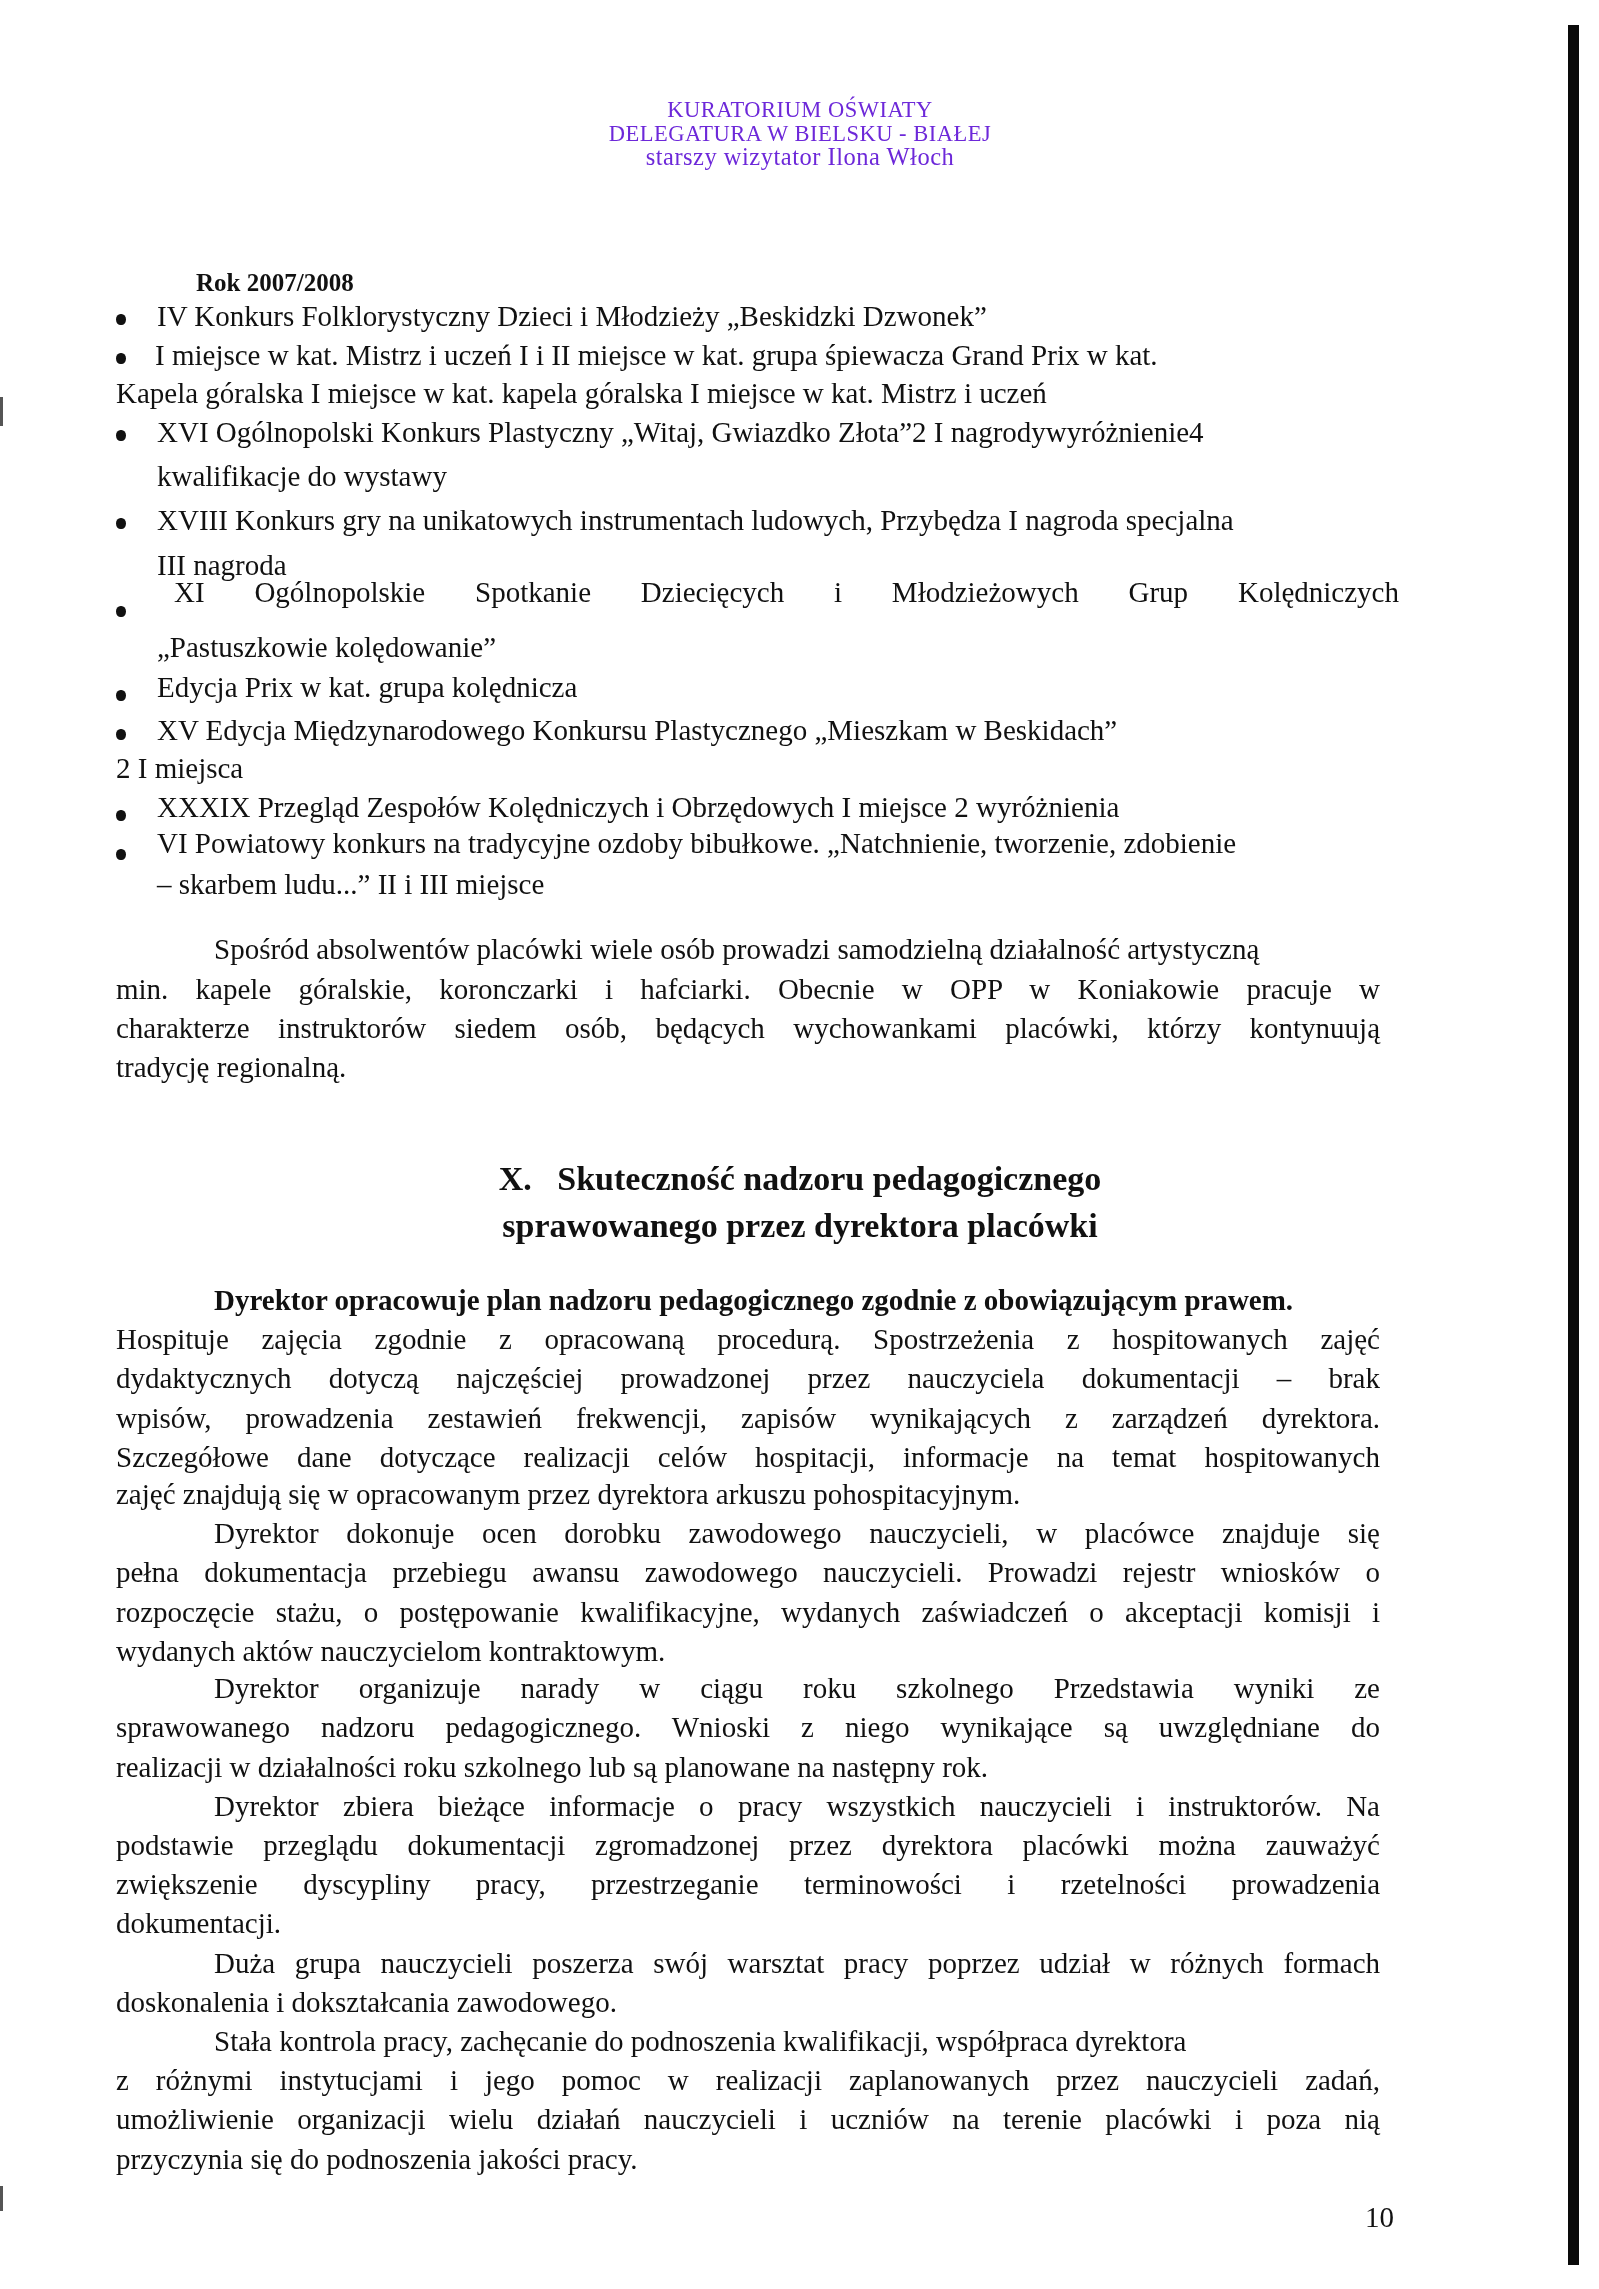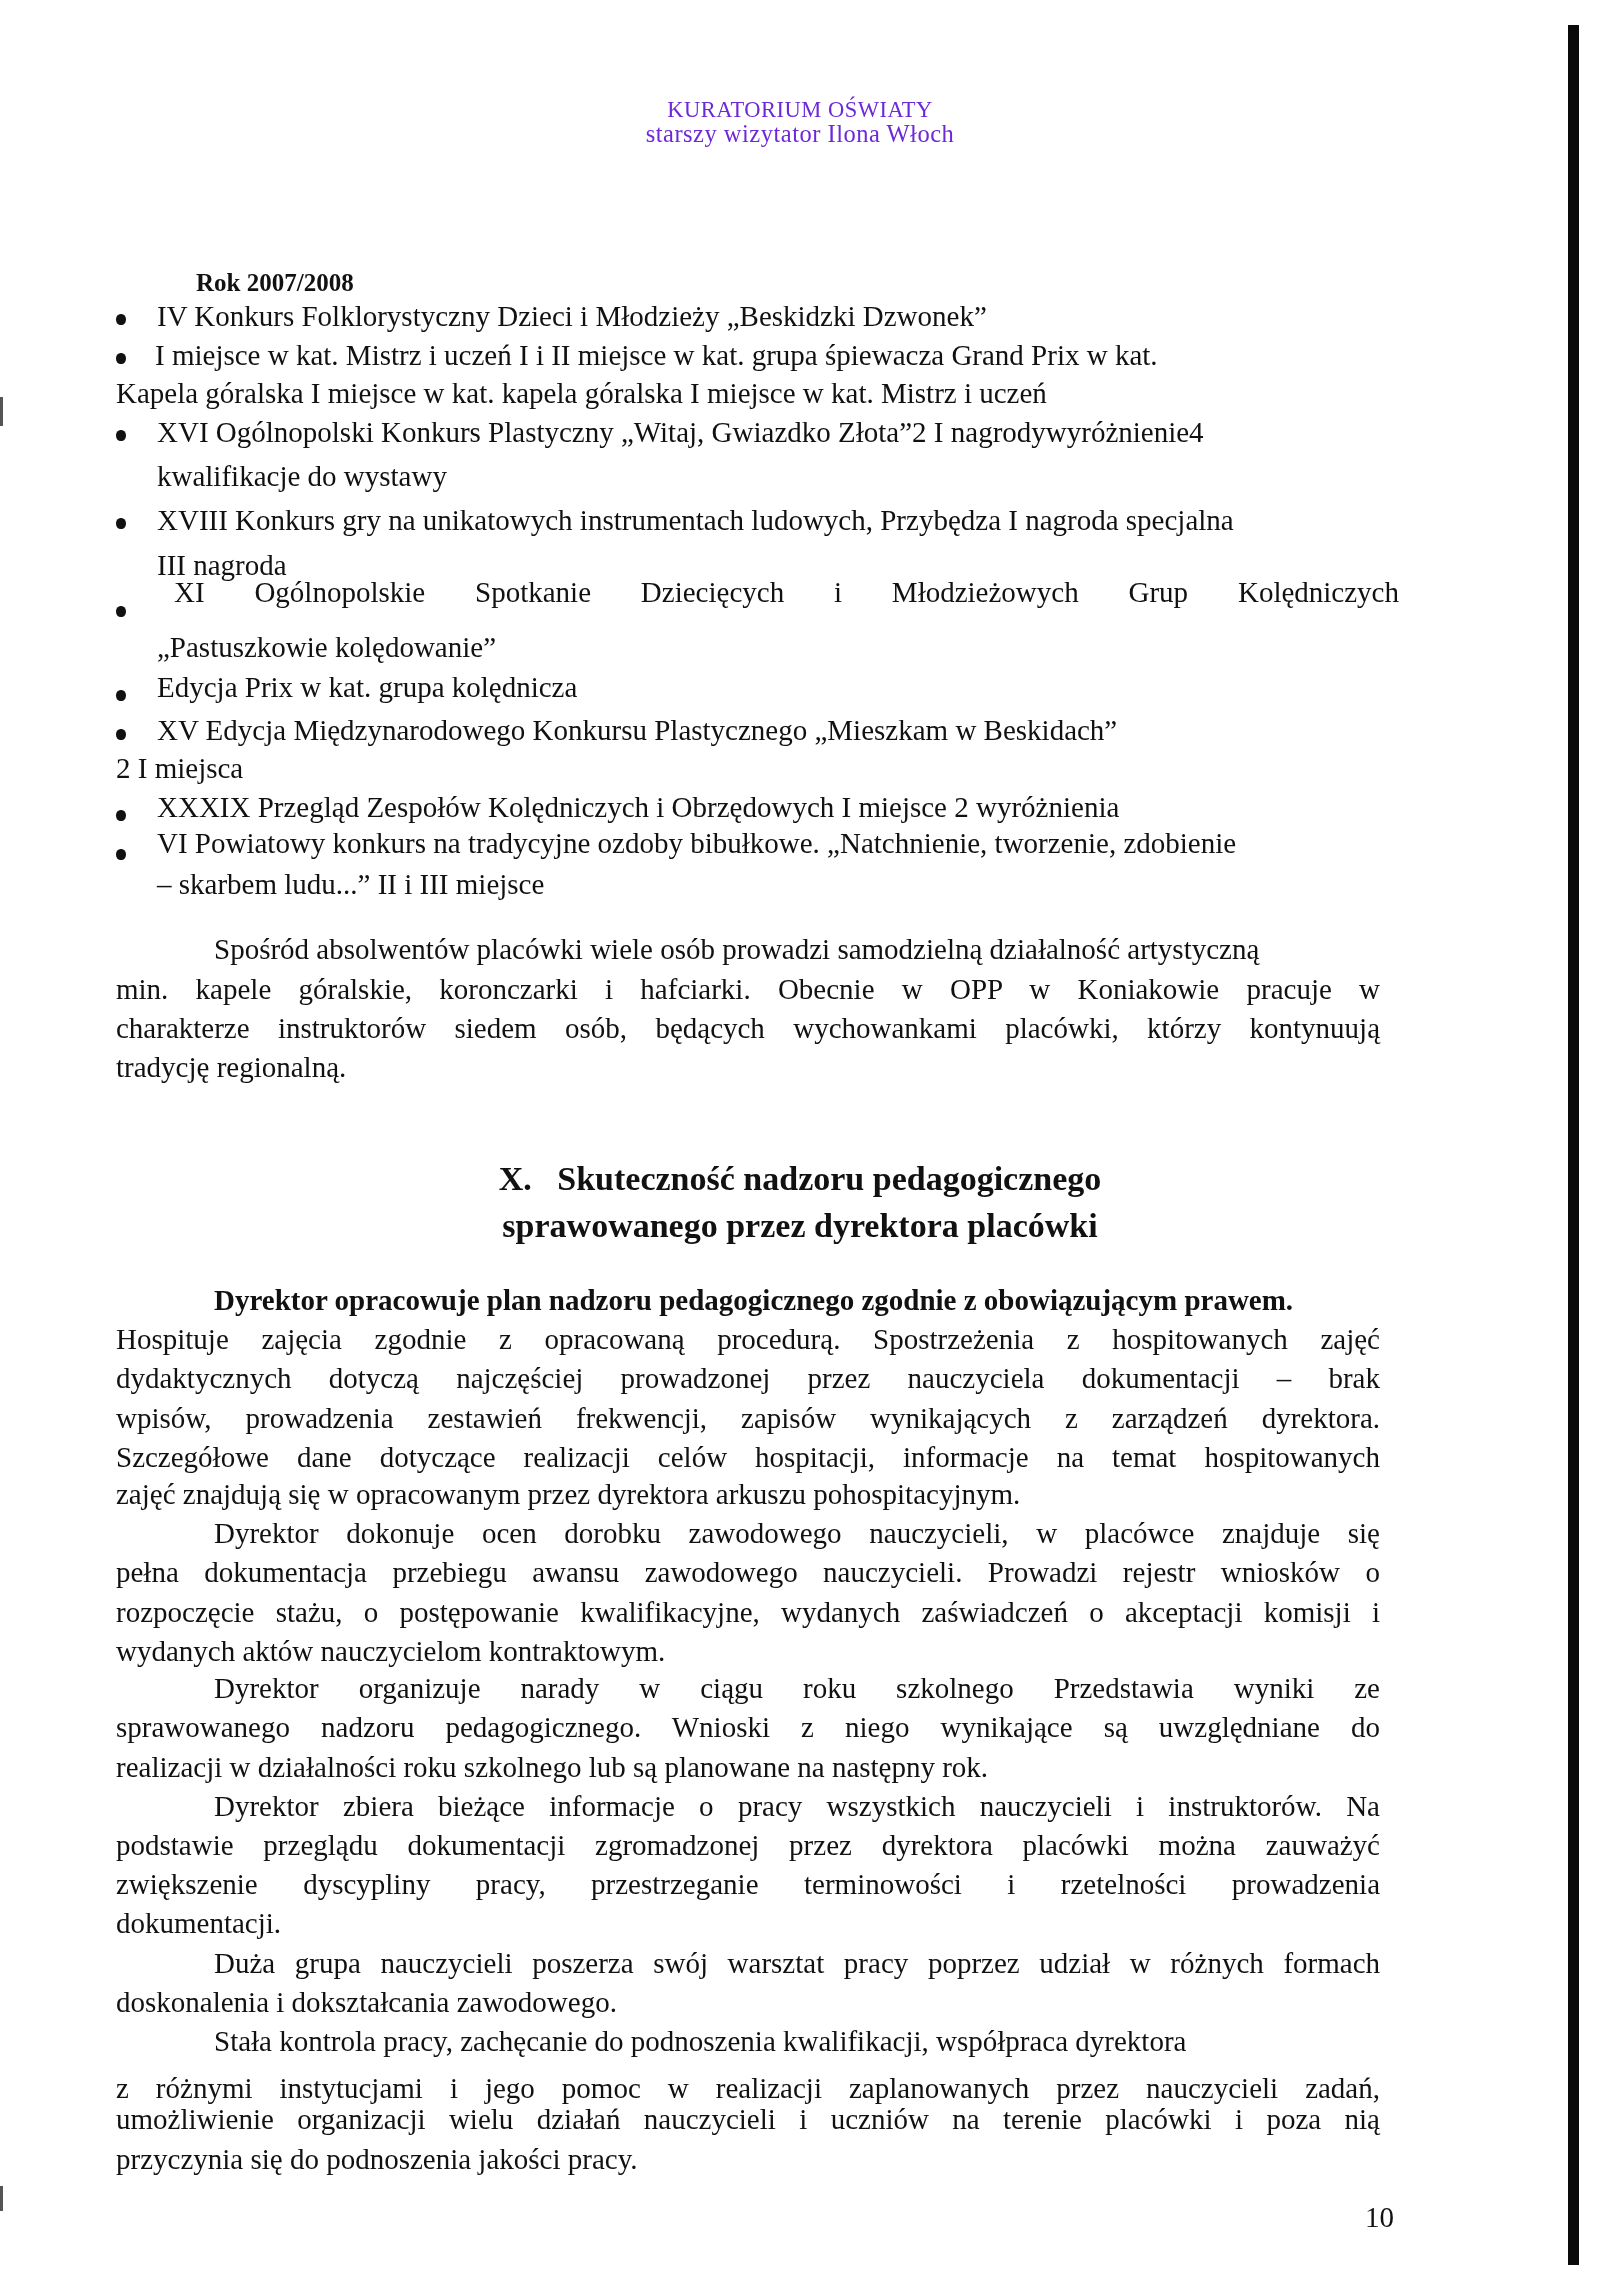--- a/index.html
+++ b/index.html
@@ -32,20 +32,21 @@
 </style>
 </head>
 <body>
 
 <div class="edge-bar"></div>
 <div class="edge-mark" style="top:397px;height:29px;"></div>
 <div class="edge-mark" style="top:2186px;height:24.5px;"></div>
 
 <div class="stamp">
   <div>KURATORIUM OŚWIATY</div>
+  <div>DELEGATURA W BIELSKU - BIAŁEJ</div>
   <div class="small">starszy wizytator Ilona Włoch</div>
 </div>
 
 <div class="content">
   <div class="year">Rok 2007/2008</div>
 
   <div class="bullet" style="top:41px;"></div>
   <div class="line" style="top:43px;left:41px;">IV Konkurs Folklorystyczny Dzieci i Młodzieży „Beskidzki Dzwonek”</div>
 
   <div class="bullet" style="top:80px;"></div>
@@ -106,19 +107,19 @@
   <div class="line j" style="top:388px;left:98px;width:1166px;">Dyrektor organizuje narady w ciągu roku szkolnego Przedstawia wyniki ze</div>
   <div class="line j" style="top:427px;left:0;width:1264px;">sprawowanego nadzoru pedagogicznego. Wnioski z niego wynikające są uwzględniane do</div>
   <div class="line" style="top:467px;left:0;">realizacji w działalności roku szkolnego lub są planowane na następny rok.</div>
   <div class="line j" style="top:506px;left:98px;width:1166px;">Dyrektor zbiera bieżące informacje o pracy wszystkich nauczycieli i instruktorów. Na</div>
   <div class="line j" style="top:545px;left:0;width:1264px;">podstawie przeglądu dokumentacji zgromadzonej przez dyrektora placówki można zauważyć</div>
   <div class="line j" style="top:584px;left:0;width:1264px;">zwiększenie dyscypliny pracy, przestrzeganie terminowości i rzetelności prowadzenia</div>
   <div class="line" style="top:623px;left:0;">dokumentacji.</div>
   <div class="line j" style="top:663px;left:98px;width:1166px;">Duża grupa nauczycieli  poszerza swój warsztat pracy poprzez udział w różnych formach</div>
   <div class="line" style="top:702px;left:0;">doskonalenia i dokształcania zawodowego.</div>
   <div class="line" style="top:741px;left:98px;">Stała kontrola pracy, zachęcanie do podnoszenia kwalifikacji, współpraca dyrektora</div>
-  <div class="line j" style="top:780px;left:0;width:1264px;margin-top:8px;">z różnymi instytucjami i jego pomoc w realizacji zaplanowanych przez nauczycieli zadań,</div>
+  <div class="line j" style="top:780px;left:0;width:1264px;">z różnymi instytucjami i jego pomoc w realizacji zaplanowanych przez nauczycieli zadań,</div>
   <div class="line j" style="top:819px;left:0;width:1264px;">umożliwienie organizacji wielu działań nauczycieli i uczniów na terenie placówki i poza nią</div>
   <div class="line" style="top:859px;left:0;">przyczynia się do podnoszenia jakości pracy.</div>
 </div>
 
 <div class="page-num">10</div>
 
 
 </body></html>

